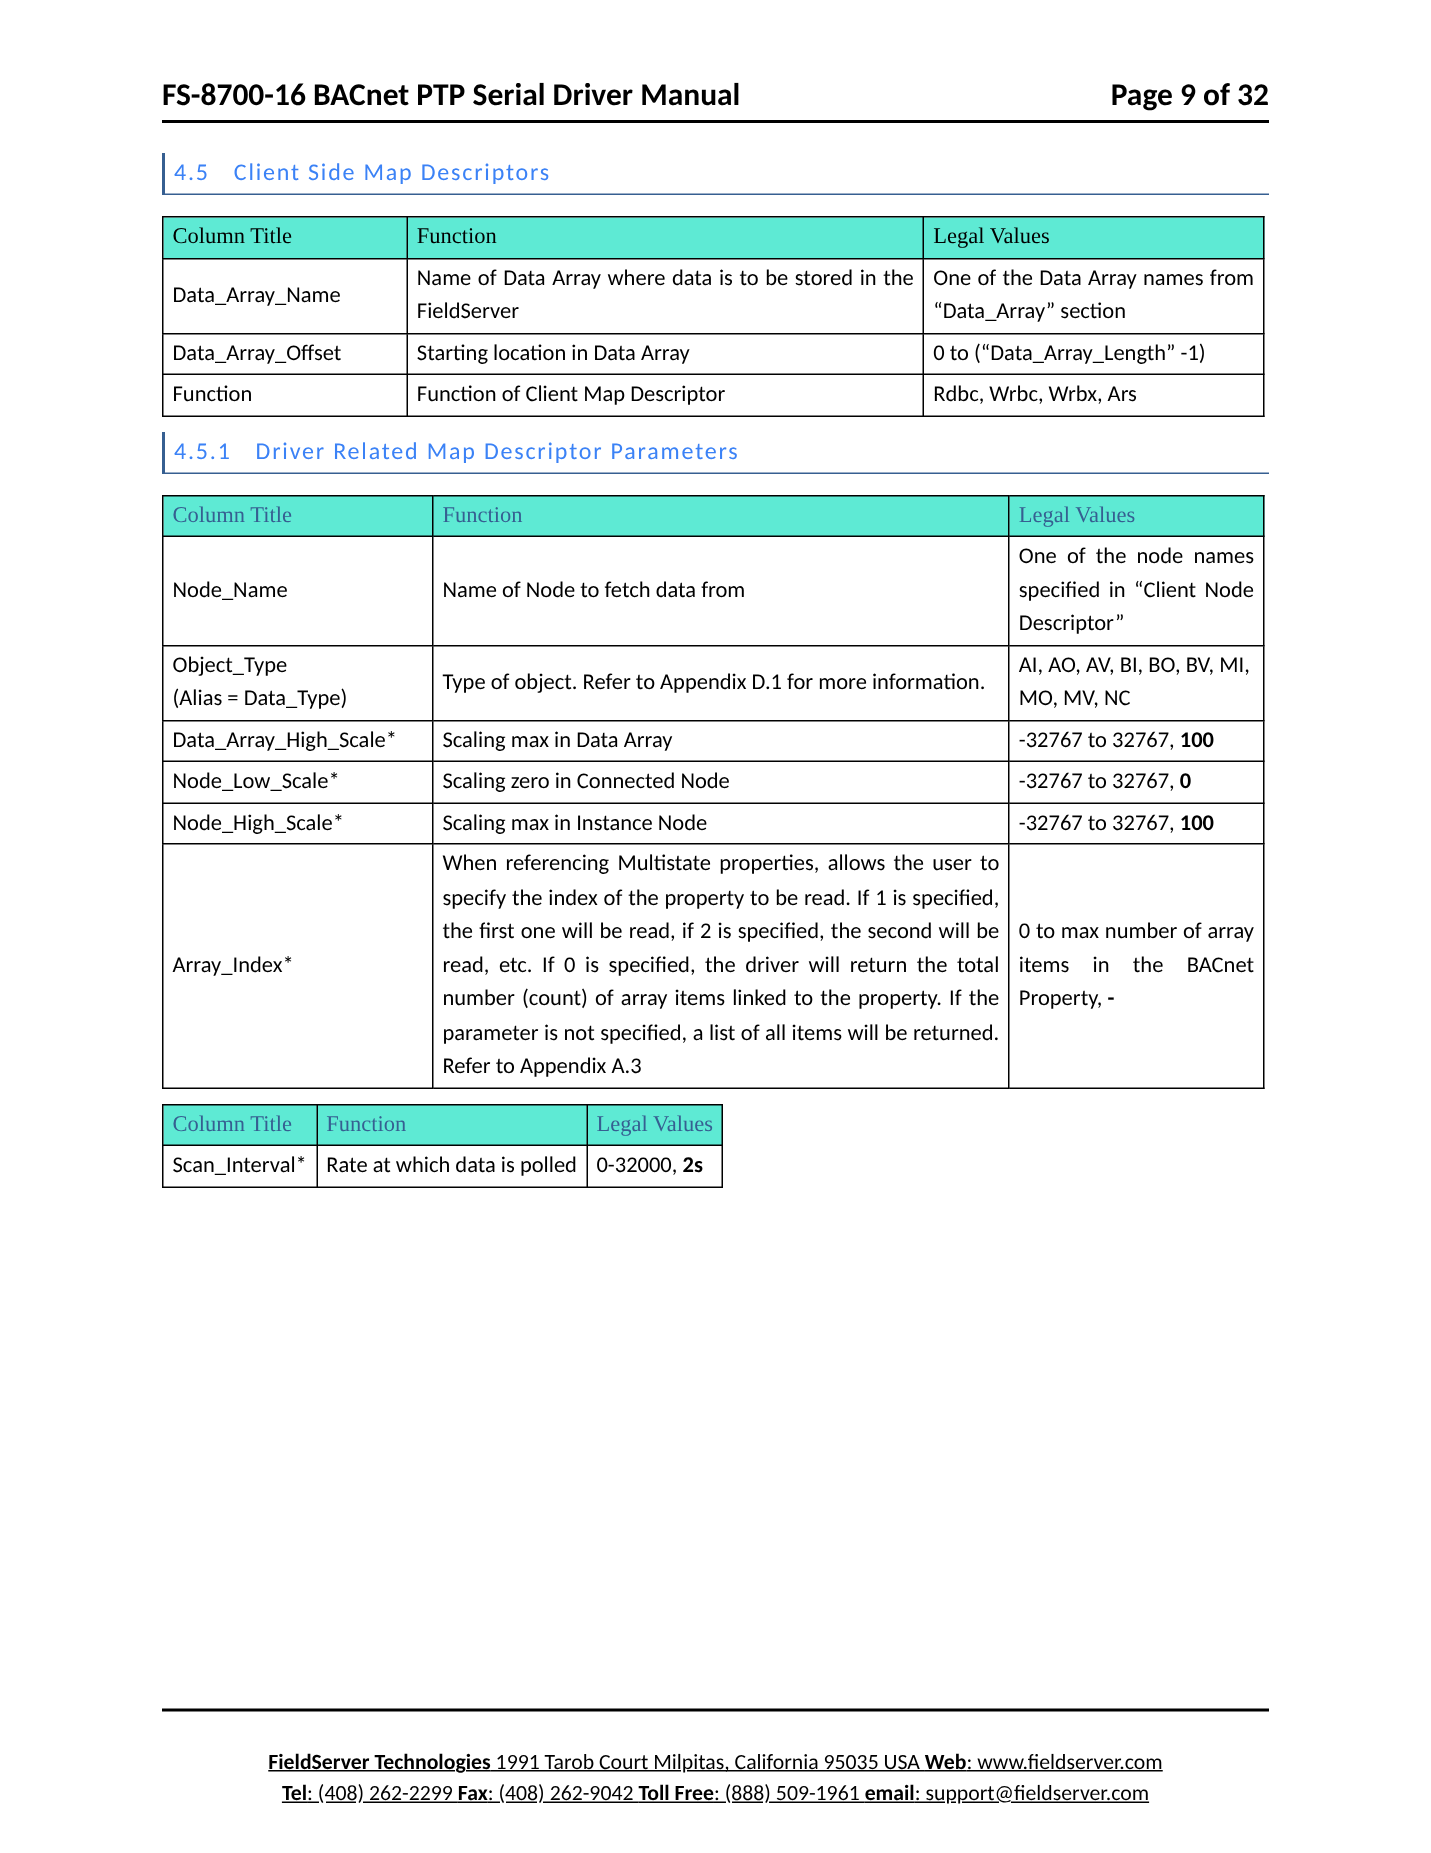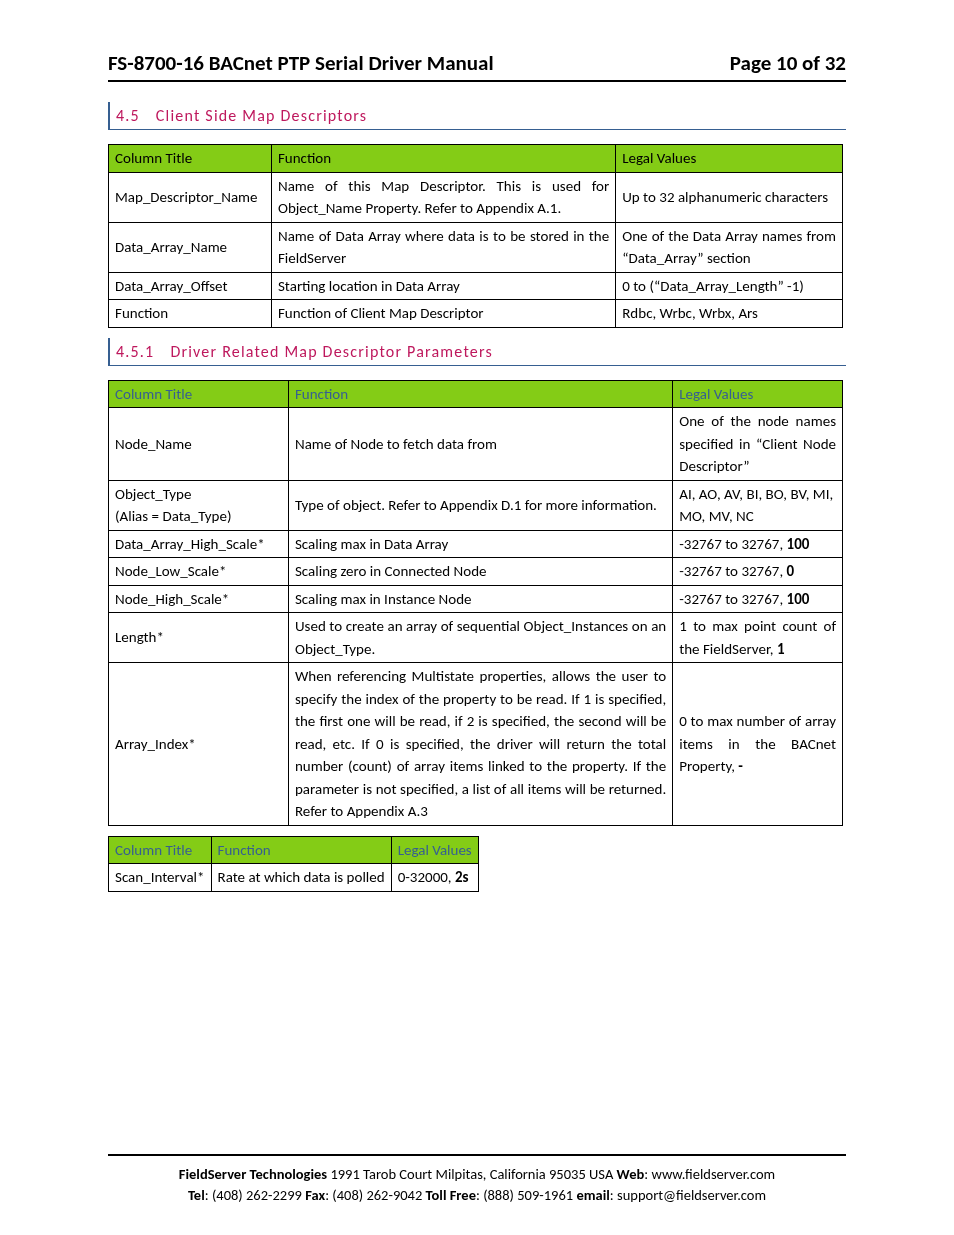--- a/index.html
+++ b/index.html
@@ -17,21 +17,21 @@
   .header-row {
     display: flex;
     justify-content: space-between;
     font-weight: bold;
     font-size: 21px;
     padding-bottom: 4px;
     border-bottom: 2px solid #000;
     margin-bottom: 20px;
   }
   .section-title {
-    color: #be185d;
+    color: #3b82f6;
     font-size: 16px;
     letter-spacing: 1.2px;
     padding: 4px 0 4px 6px;
     border-left: 2px solid #365F91;
     border-bottom: 1px solid #365F91;
     margin-bottom: 14px;
     margin-top: 10px;
   }
   .section-title .num { margin-right: 16px; }
   table {
@@ -40,23 +40,24 @@
     font-size: 15px;
   }
   table td, table th {
     border: 1px solid #000;
     padding: 2px 6px;
     text-align: left;
     vertical-align: middle;
     line-height: 1.5;
   }
   table th {
-    background: #84cc16;
+    background: #5eead4;
     font-weight: normal;
     color: #000;
+    font-family: Liberation Serif, serif;
   }
   .t1 { width: 735px; }
   .t1 .c1 { width: 163px; }
   .t1 .c2 { width: 345px; }
   .t1 .c3 { width: 227px; }
 
   .t2 { width: 735px; }
   .t2 .c1 { width: 180px; }
   .t2 .c2 { width: 385px; }
   .t2 .c3 { width: 170px; }
@@ -67,51 +68,47 @@
   .t3 td, .t3 th { white-space: nowrap; }
 
   .justify { text-align: justify; }
 
   .footer {
     position: absolute;
     bottom: 30px;
     left: 108px;
     right: 108px;
     border-top: 2px solid #000;
-    padding-top: 8px;
+    padding-top: 23px;
     font-size: 14.5px;
     text-align: center;
     line-height: 1.4;
+    text-decoration: underline;
   }
   .footer b { font-weight: bold; }
 </style>
 </head>
 <body>
 
 <div class="page">
   <div class="header-row">
     <span>FS-8700-16 BACnet PTP Serial Driver Manual</span>
-    <span>Page 10 of 32</span>
+    <span>Page 9 of 32</span>
   </div>
 
   <div class="section-title">
     <span class="num">4.5</span><span>Client Side Map Descriptors</span>
   </div>
 
   <table class="t1">
     <tbody>
         <tr>
       <th class="c1">Column Title</th>
       <th class="c2">Function</th>
       <th class="c3">Legal Values</th>
-    </tr>
-    <tr>
-      <td class="c1">Map_Descriptor_Name</td>
-      <td class="c2 justify">Name of this Map Descriptor.  This is used for Object_Name Property.  Refer to Appendix A.1.</td>
-      <td class="c3">Up to 32 alphanumeric characters</td>
     </tr>
     <tr>
       <td class="c1">Data_Array_Name</td>
       <td class="c2 justify">Name of Data Array where data is to be stored in the FieldServer</td>
       <td class="c3 justify">One of the Data Array names from “Data_Array” section</td>
     </tr>
     <tr>
       <td class="c1">Data_Array_Offset</td>
       <td class="c2">Starting location in Data Array</td>
       <td class="c3">0 to (“Data_Array_Length” -1)</td>
@@ -154,25 +151,20 @@
       <td class="c1">Node_Low_Scale*</td>
       <td class="c2">Scaling zero in Connected Node</td>
       <td class="c3"><span>-32767 to 32767, </span><b>0</b></td>
     </tr>
     <tr>
       <td class="c1">Node_High_Scale*</td>
       <td class="c2">Scaling max in Instance Node</td>
       <td class="c3"><span>-32767 to 32767, </span><b>100</b></td>
     </tr>
     <tr>
-      <td class="c1">Length*</td>
-      <td class="c2 justify">Used to create an array of sequential Object_Instances on an Object_Type.</td>
-      <td class="c3 justify"><span>1 to max point count of the FieldServer, </span><b>1</b></td>
-    </tr>
-    <tr>
       <td class="c1">Array_Index*</td>
       <td class="c2 justify">When referencing Multistate properties, allows the user to specify the index of the property to be read.  If 1 is specified, the first one will be read, if 2 is specified, the second will be read, etc.  If 0 is specified, the driver will return the total number (count) of array items linked to the property.  If the parameter is not specified, a list of all items will be returned.   Refer to Appendix A.3</td>
       <td class="c3 justify"><span>0 to max number of array items in the BACnet Property, </span><b>-</b></td>
     </tr>
   </tbody>
     </table>
 
 
   <table class="t3">
     <tbody>

